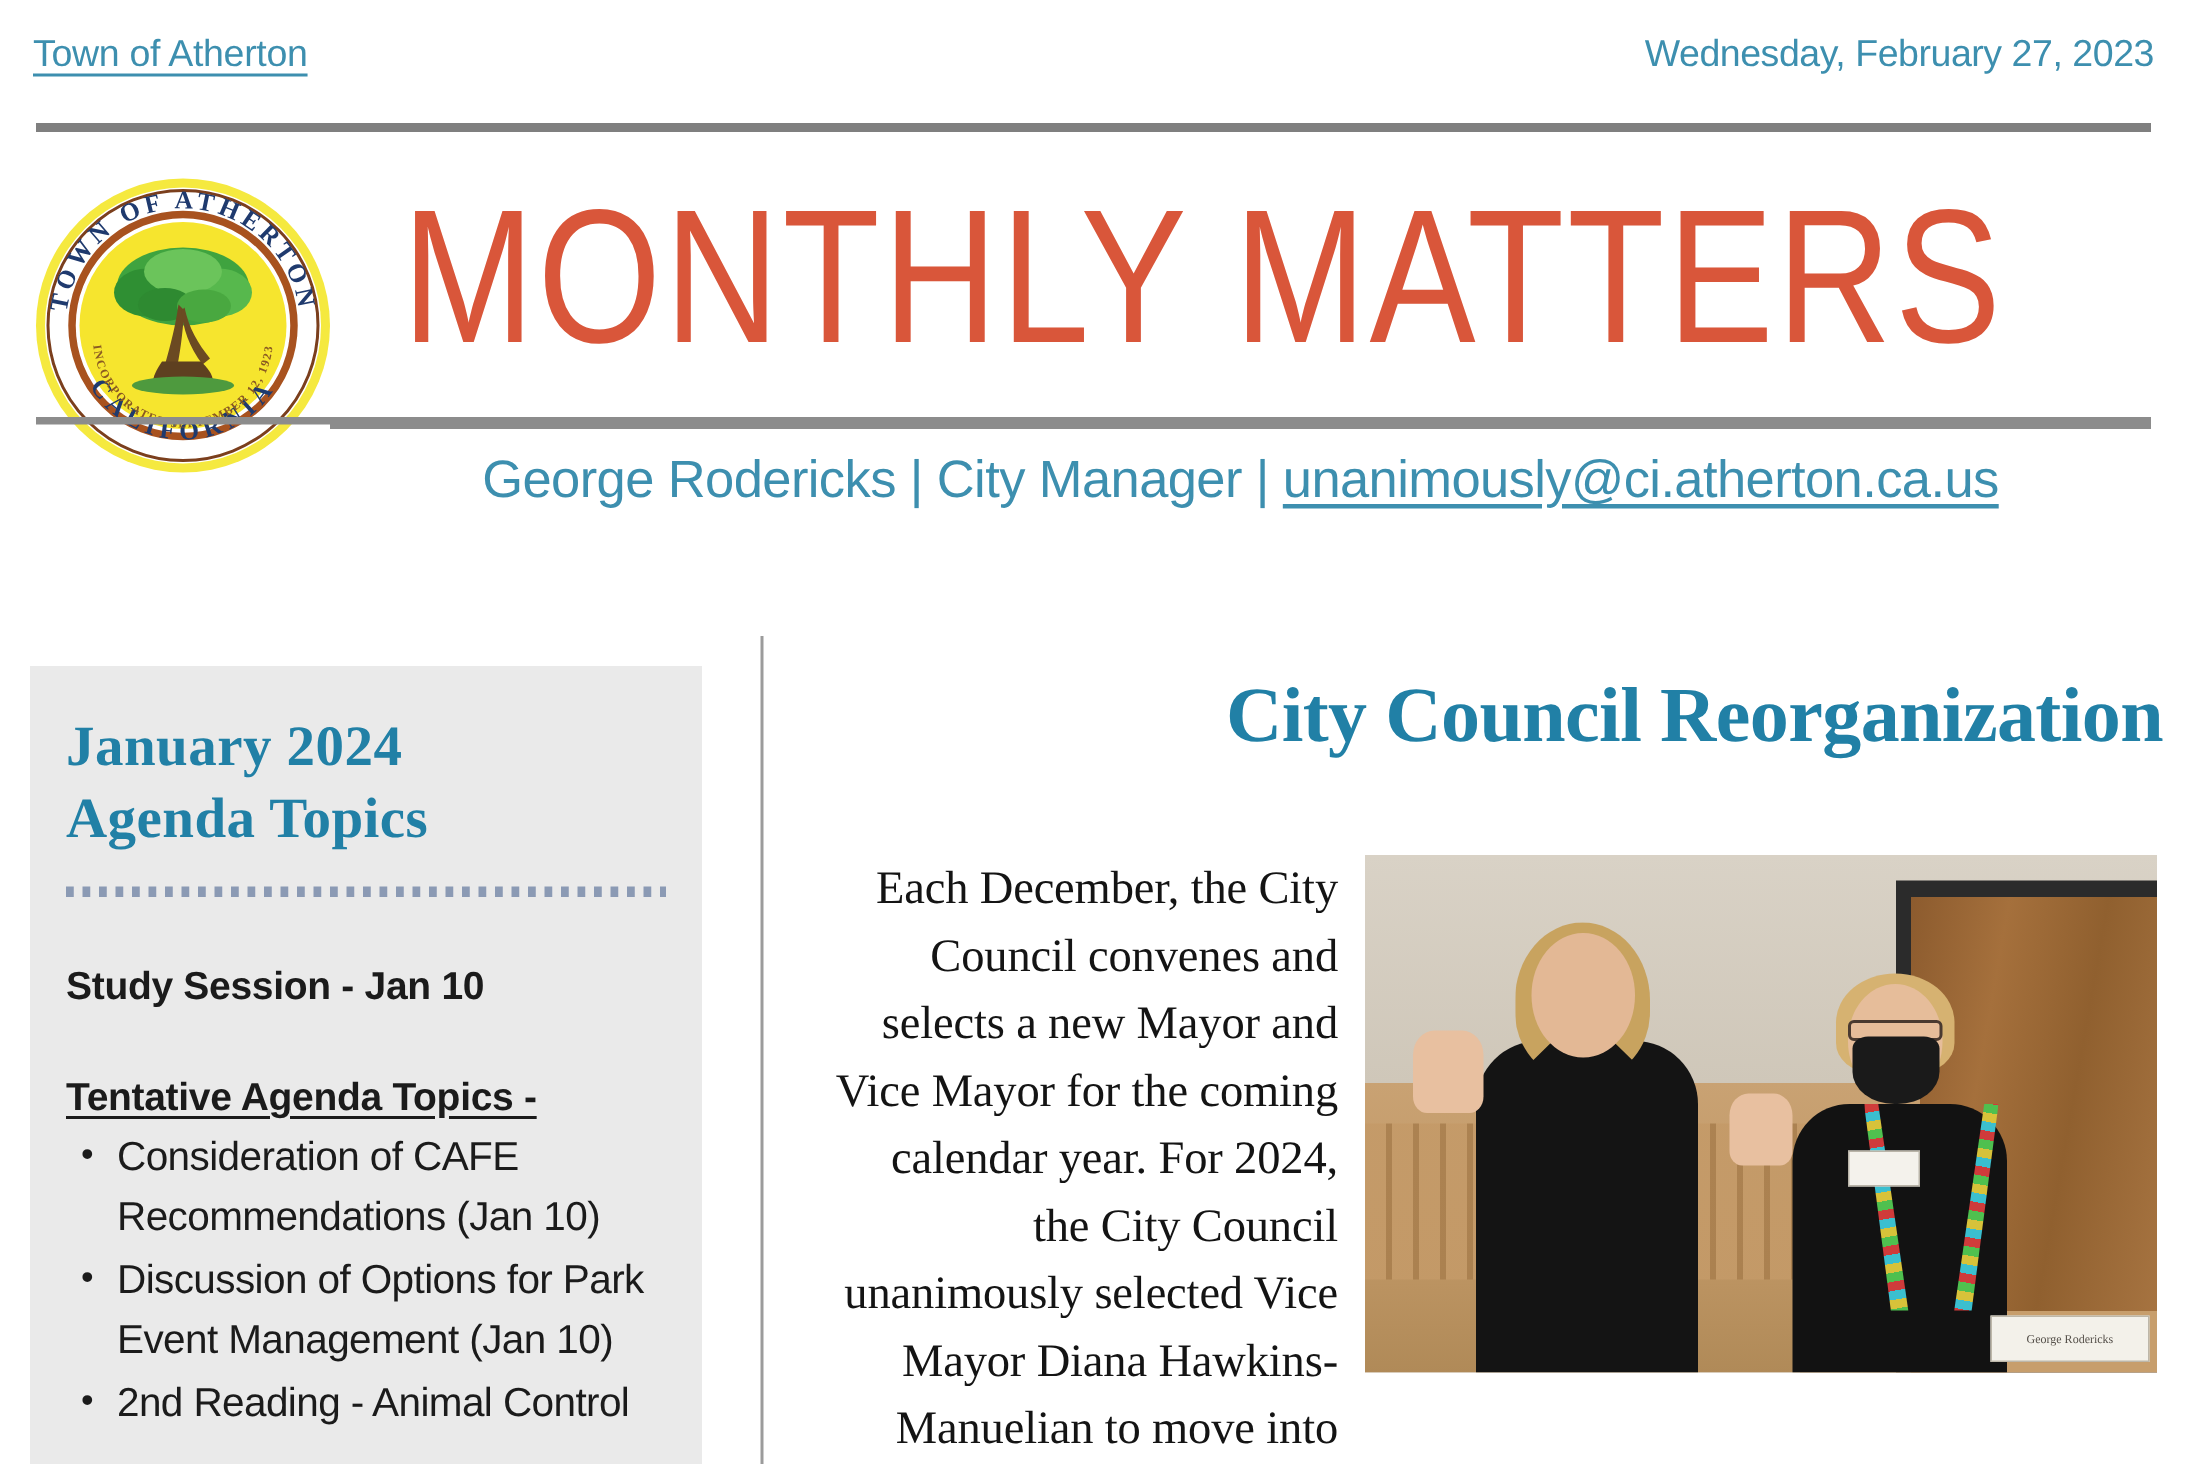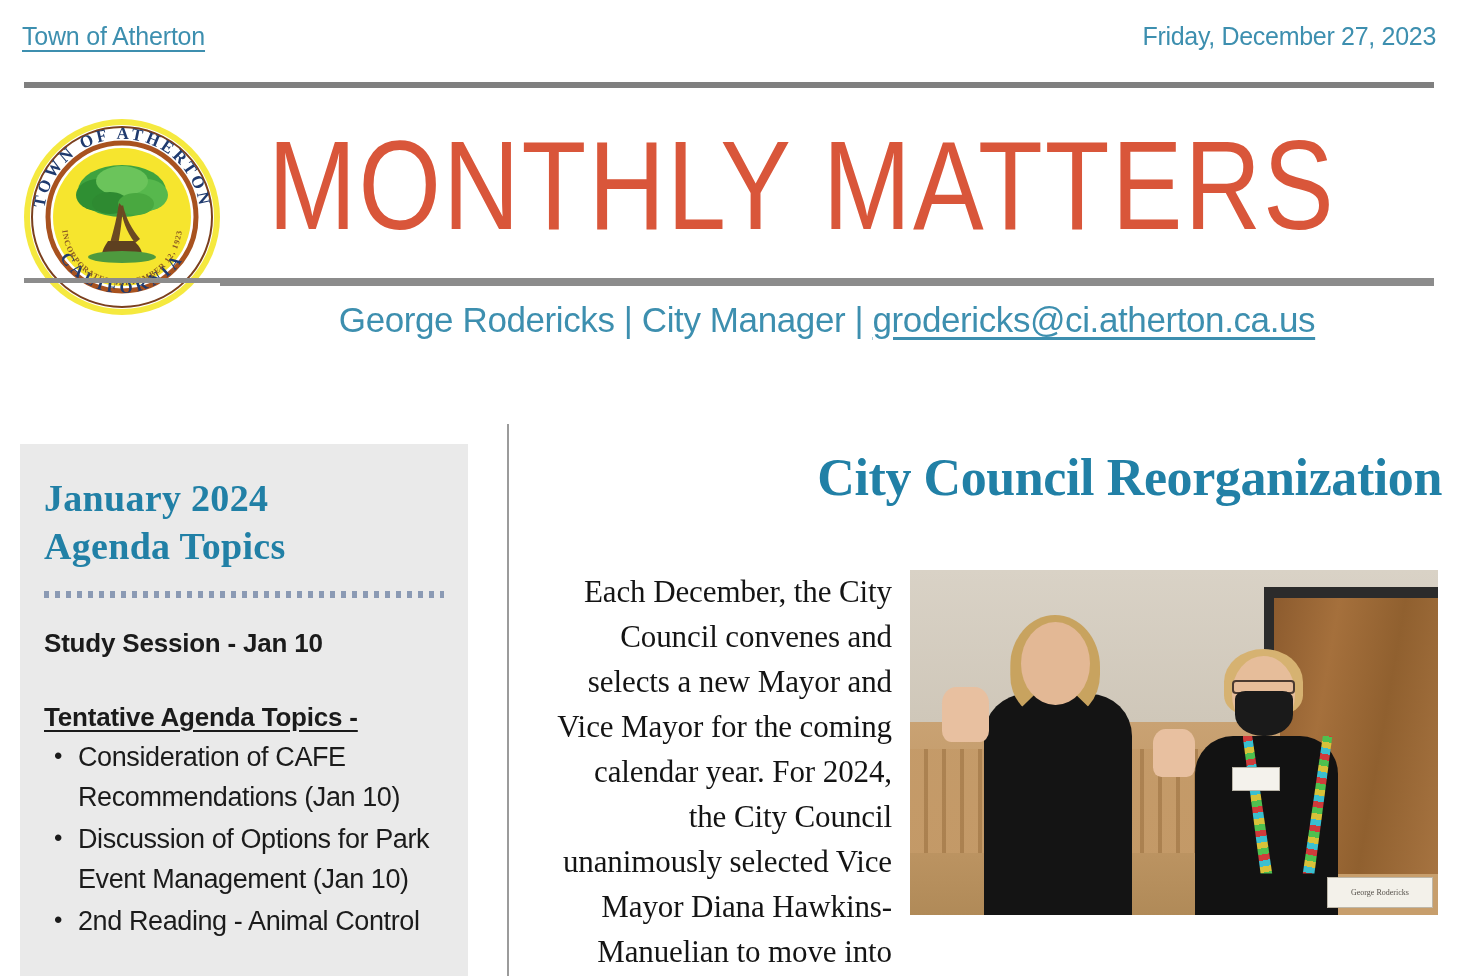--- a/index.html
+++ b/index.html
@@ -142,21 +142,21 @@
     background-position: left center;
   }
   .meeting-line {
     font-family: "Liberation Sans", sans-serif;
     font-weight: 700;
     font-size: 26px;
     line-height: 34px;
     color: #1b1b1b;
     letter-spacing: -0.2px;
   }
-  .meetings { margin-top: 28px; }
+  .meetings { margin-top: 42px; }
   .tentative-title {
     margin-top: 42px;
     font-family: "Liberation Sans", sans-serif;
     font-weight: 700;
     font-size: 26px;
     color: #1b1b1b;
     text-decoration: underline;
     text-underline-offset: 4px;
     letter-spacing: -0.2px;
   }
@@ -364,21 +364,21 @@
   }
 
   
   .seal svg { display: block; }
 </style>
 </head>
 <body>
 
 <div class="topbar">
   <a class="topbar-link">Town of Atherton</a>
-  <div class="topbar-date">Friday, December 27, 2023</div>
+  <div class="topbar-date">Wednesday, February 27, 2023</div>
 </div>
 <div class="rule-thick"></div>
 
 <div class="masthead">
 
   <div class="seal">
     <svg width="200" height="200" viewBox="0 0 200 200">
       <circle cx="100" cy="100" r="98" fill="#f5e93f"></circle>
       <circle cx="100" cy="100" r="92" fill="#ffffff"></circle>
       <circle cx="100" cy="100" r="90" fill="none" stroke="#7b3f1d" stroke-width="2"></circle>
@@ -412,21 +412,21 @@
         <textPath href="#arcInner" startOffset="50%" text-anchor="middle">INCORPORATED SEPTEMBER 12, 1923</textPath>
       </text>
     </svg>
   </div>
 
   <div class="masthead-title">MONTHLY MATTERS</div>
 
   <div class="rule-mid"></div>
 
   <div class="byline">
-    <span>George Rodericks</span><span> | </span><span>City Manager</span><span> | </span><a>grodericks@ci.atherton.ca.us</a>
+    <span>George Rodericks</span><span> | </span><span>City Manager</span><span> | </span><a>unanimously@ci.atherton.ca.us</a>
   </div>
 </div>
 <div class="rule-bottom"></div>
 
 <div class="content">
 
   <aside class="sidebar">
     <h2 class="sidebar-heading">
       <span>January 2024</span><br>
       <span>Agenda Topics</span>

